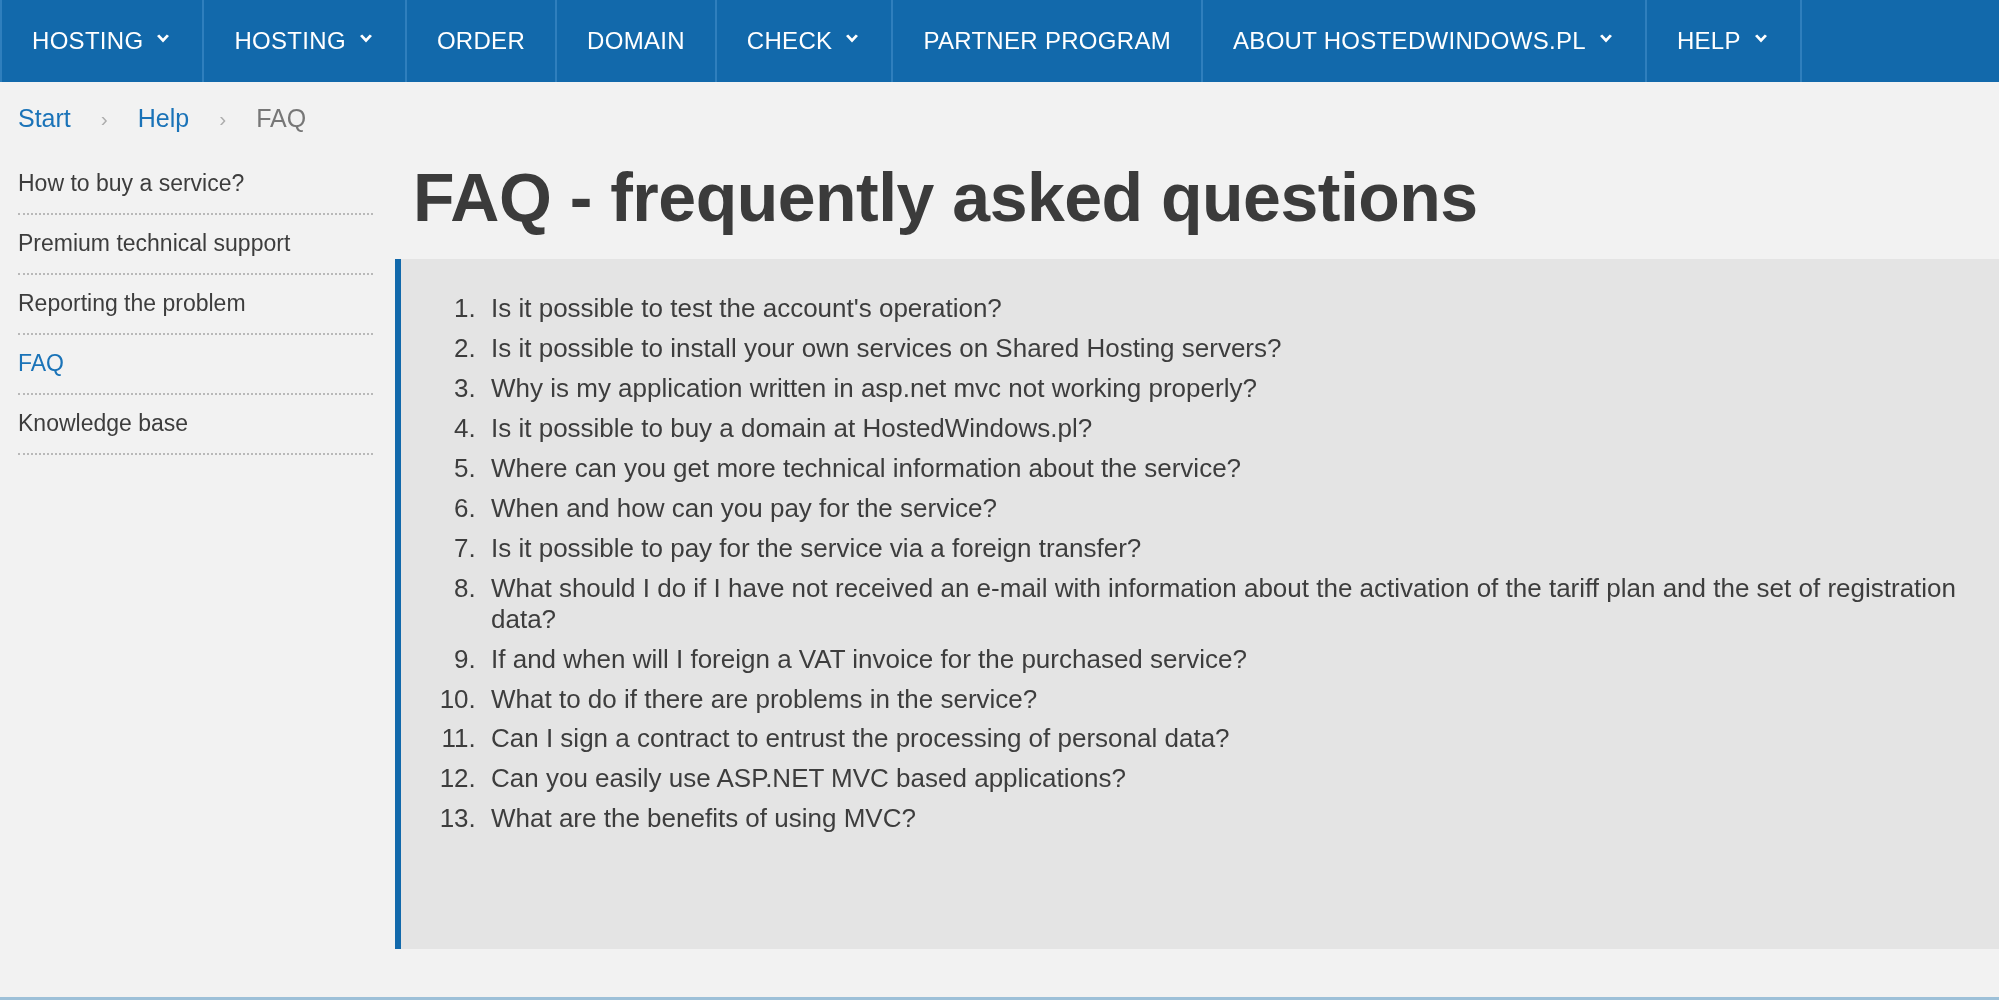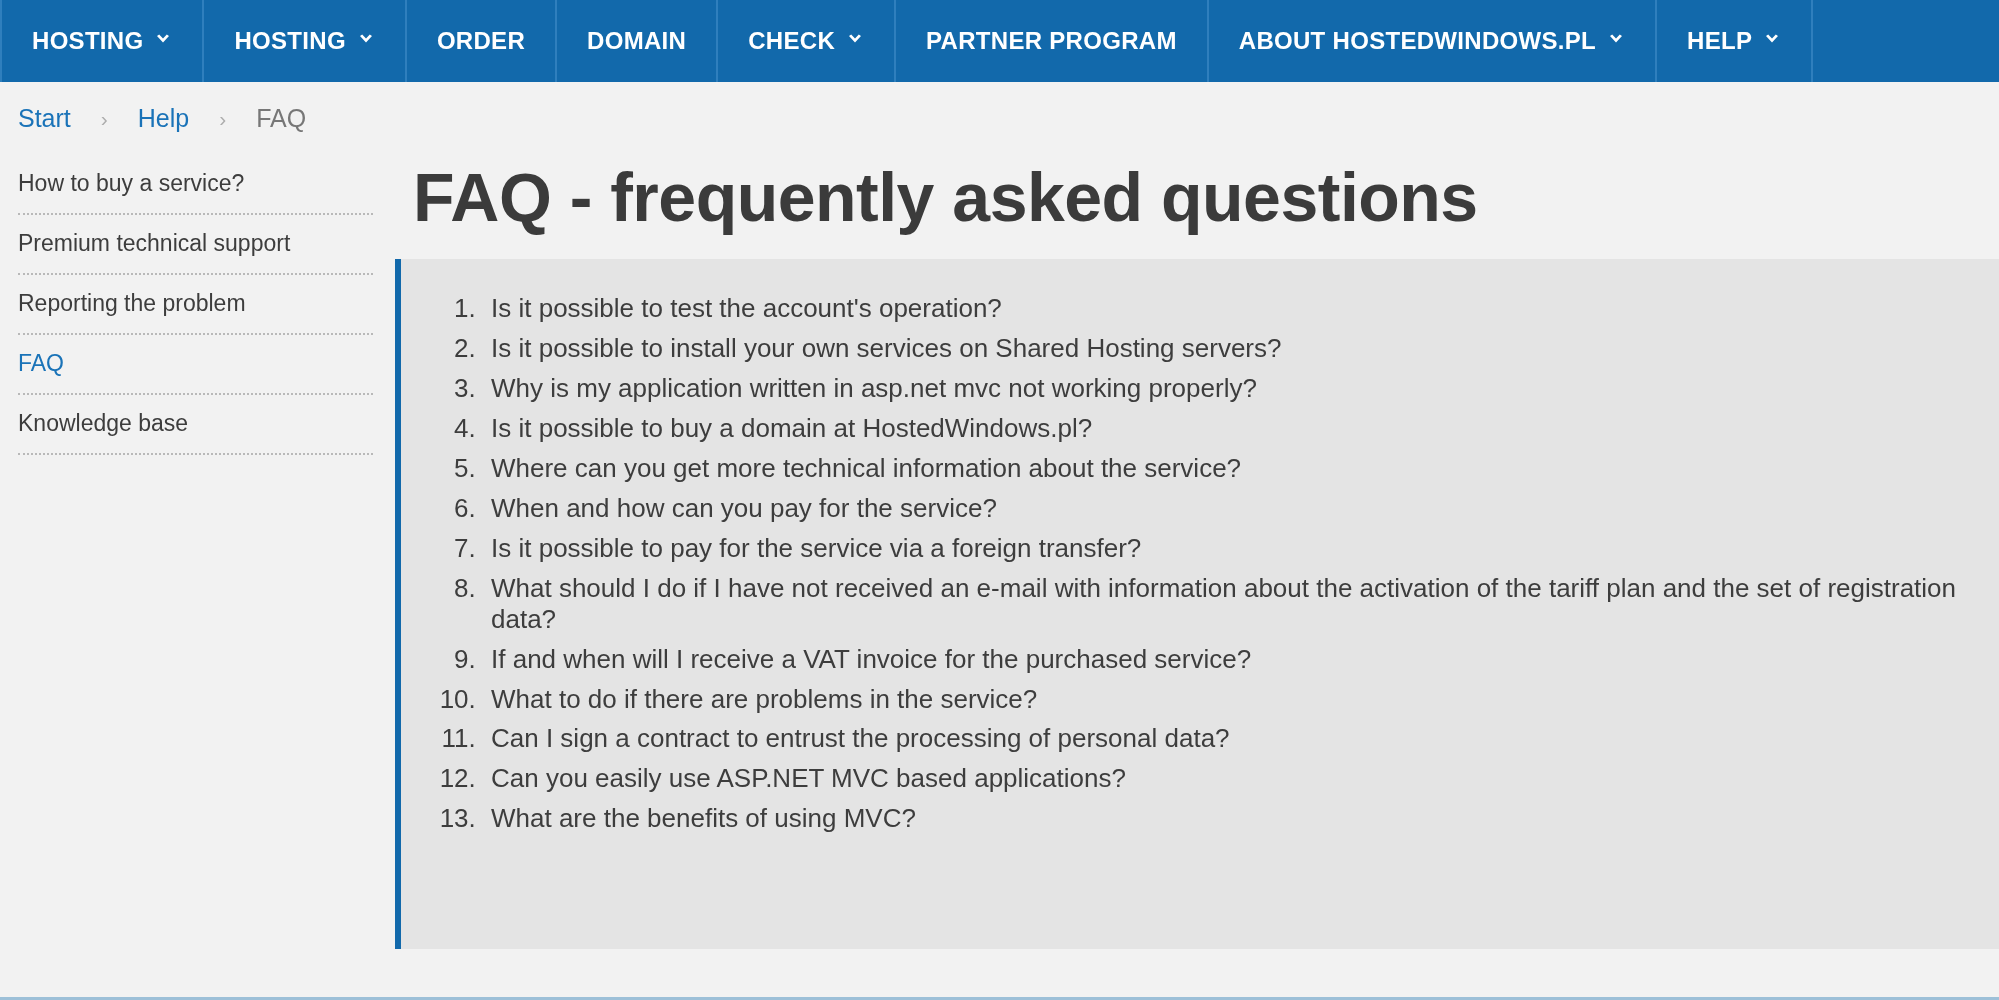--- a/index.html
+++ b/index.html
@@ -28,21 +28,20 @@
     align-items: center;
     gap: 11px;
     padding: 0 30px;
     color: #ffffff;
     font-size: 24px;
     letter-spacing: 0.3px;
     white-space: nowrap;
     border-right: 2px solid #2f7fbd;
     cursor: pointer;
     text-decoration: none;
-    font-weight: bold;
   }
   .nav-item:first-child { border-left: 2px solid #2f7fbd; }
   .nav-item .caret {
     display: inline-block;
     width: 18px;
     height: 18px;
     position: relative;
     top: -2px;
   }
   .nav-item .caret svg { display: block; }
@@ -220,21 +219,21 @@
     <div class="faq-box">
       <ol class="faq-list" id="faq-list">
           <li>Is it possible to test the account's operation?</li>
           <li>Is it possible to install your own services on Shared Hosting servers?</li>
           <li>Why is my application written in asp.net mvc not working properly?</li>
           <li>Is it possible to buy a domain at HostedWindows.pl?</li>
           <li>Where can you get more technical information about the service?</li>
           <li>When and how can you pay for the service?</li>
           <li>Is it possible to pay for the service via a foreign transfer?</li>
           <li>What should I do if I have not received an e-mail with information about the activation of the tariff plan and the set of registration data?</li>
-          <li>If and when will I receive a VAT invoice for the purchased service?</li>
+          <li>If and when will I foreign a VAT invoice for the purchased service?</li>
           <li>What to do if there are problems in the service?</li>
           <li>Can I sign a contract to entrust the processing of personal data?</li>
           <li>Can you easily use ASP.NET MVC based applications?</li>
           <li>What are the benefits of using MVC?</li>
         </ol>
     </div>
   </main>
 </div>
 
 <div class="bottom-rule"></div>

